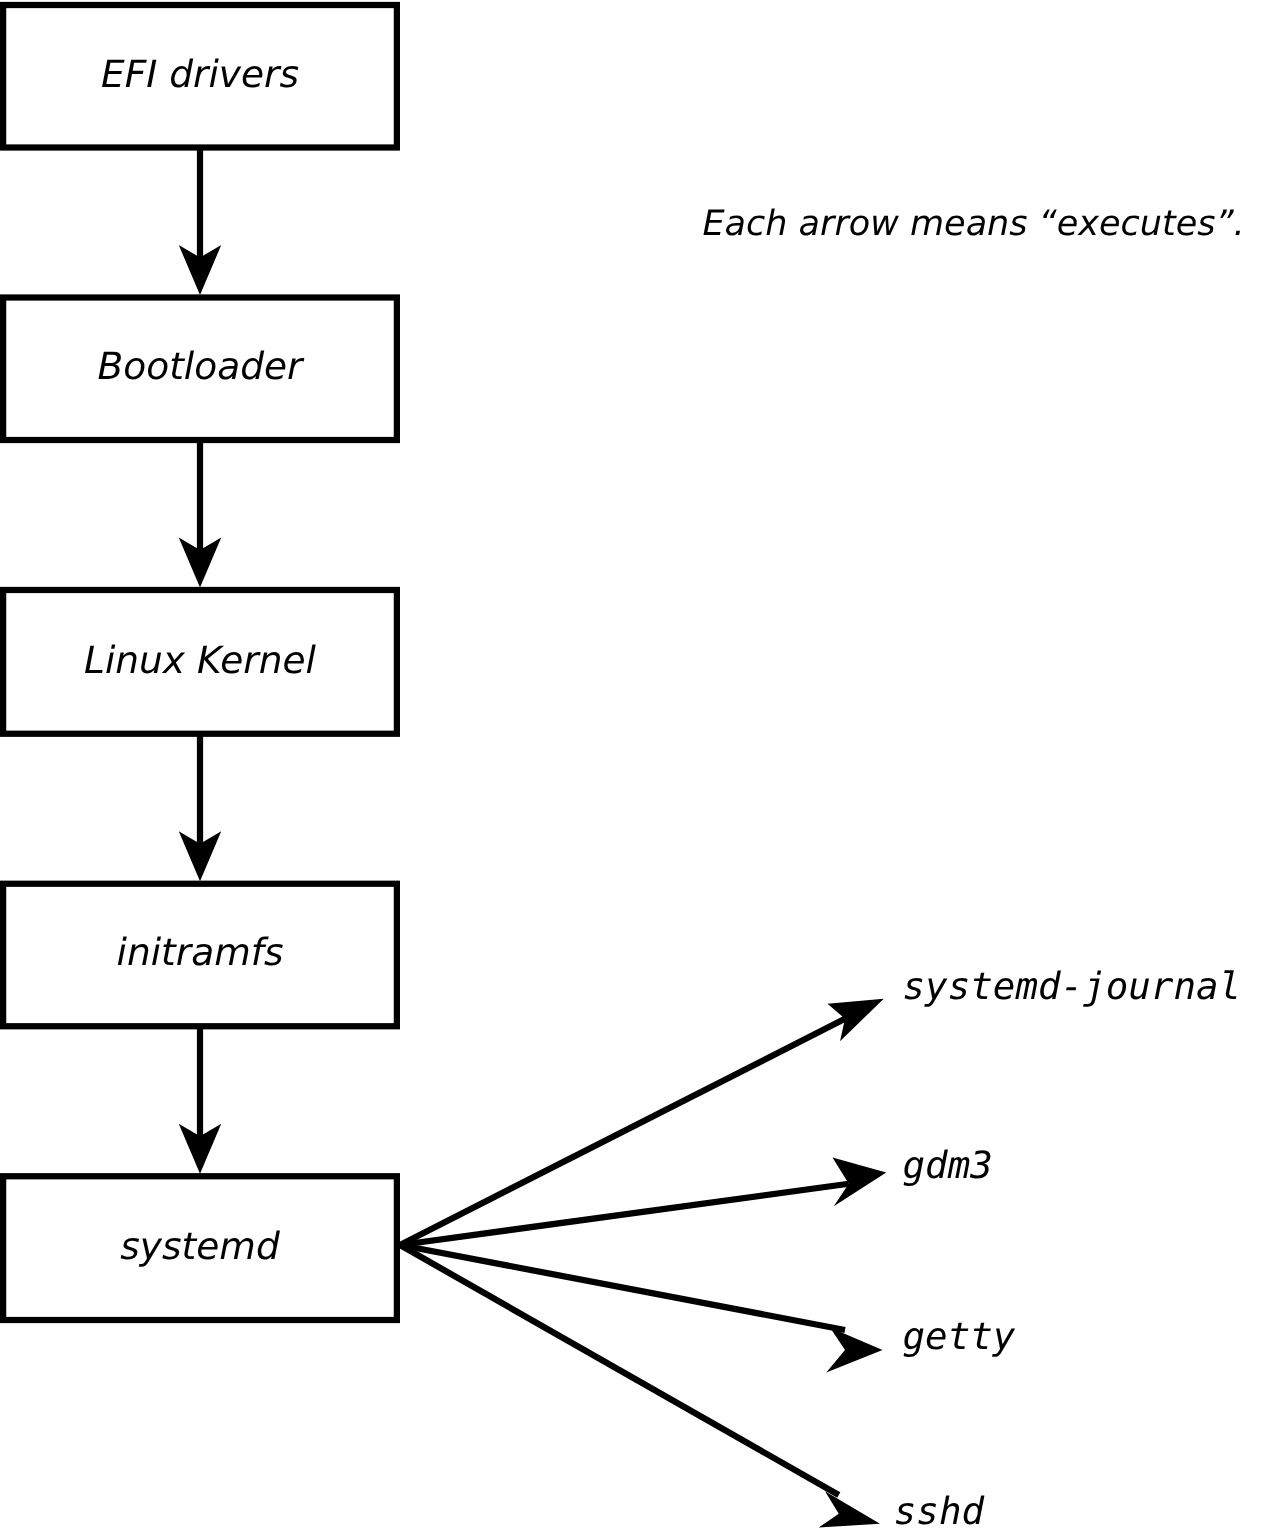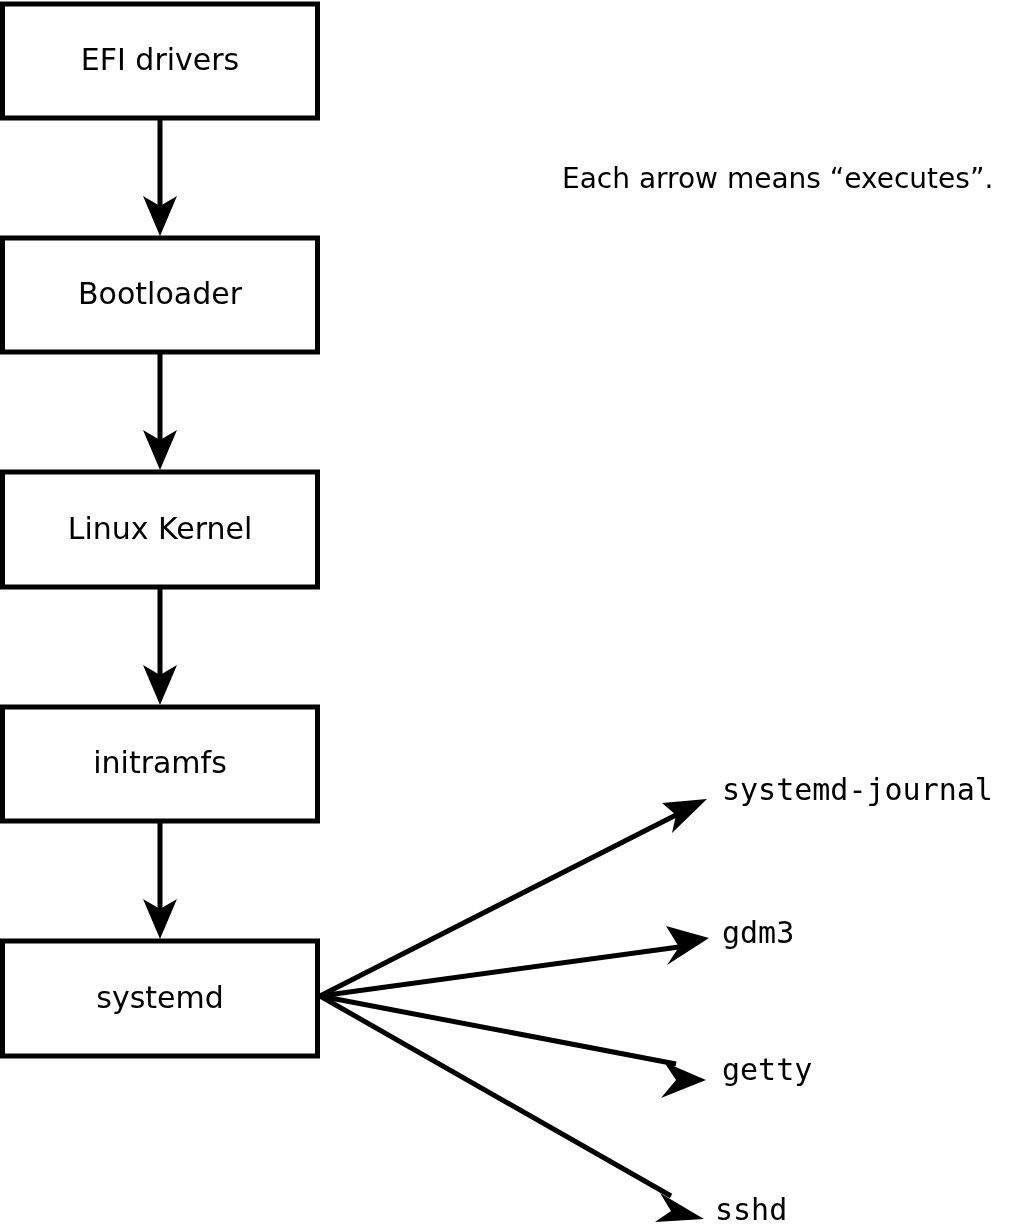--- a/index.html
+++ b/index.html
@@ -7,20 +7,21 @@
     padding: 0;
     background: #ffffff;
   }
   #canvas {
     position: relative;
     width: 1023px;
     height: 1230px;
     background: #ffffff;
     overflow: hidden;
     font-family: "DejaVu Sans", sans-serif;
+    font-style: italic;
   }
   #diagram-svg {
     position: absolute;
     left: 0;
     top: 0;
     width: 1023px;
     height: 1230px;
   }
   .box-rect {
     fill: #ffffff;

